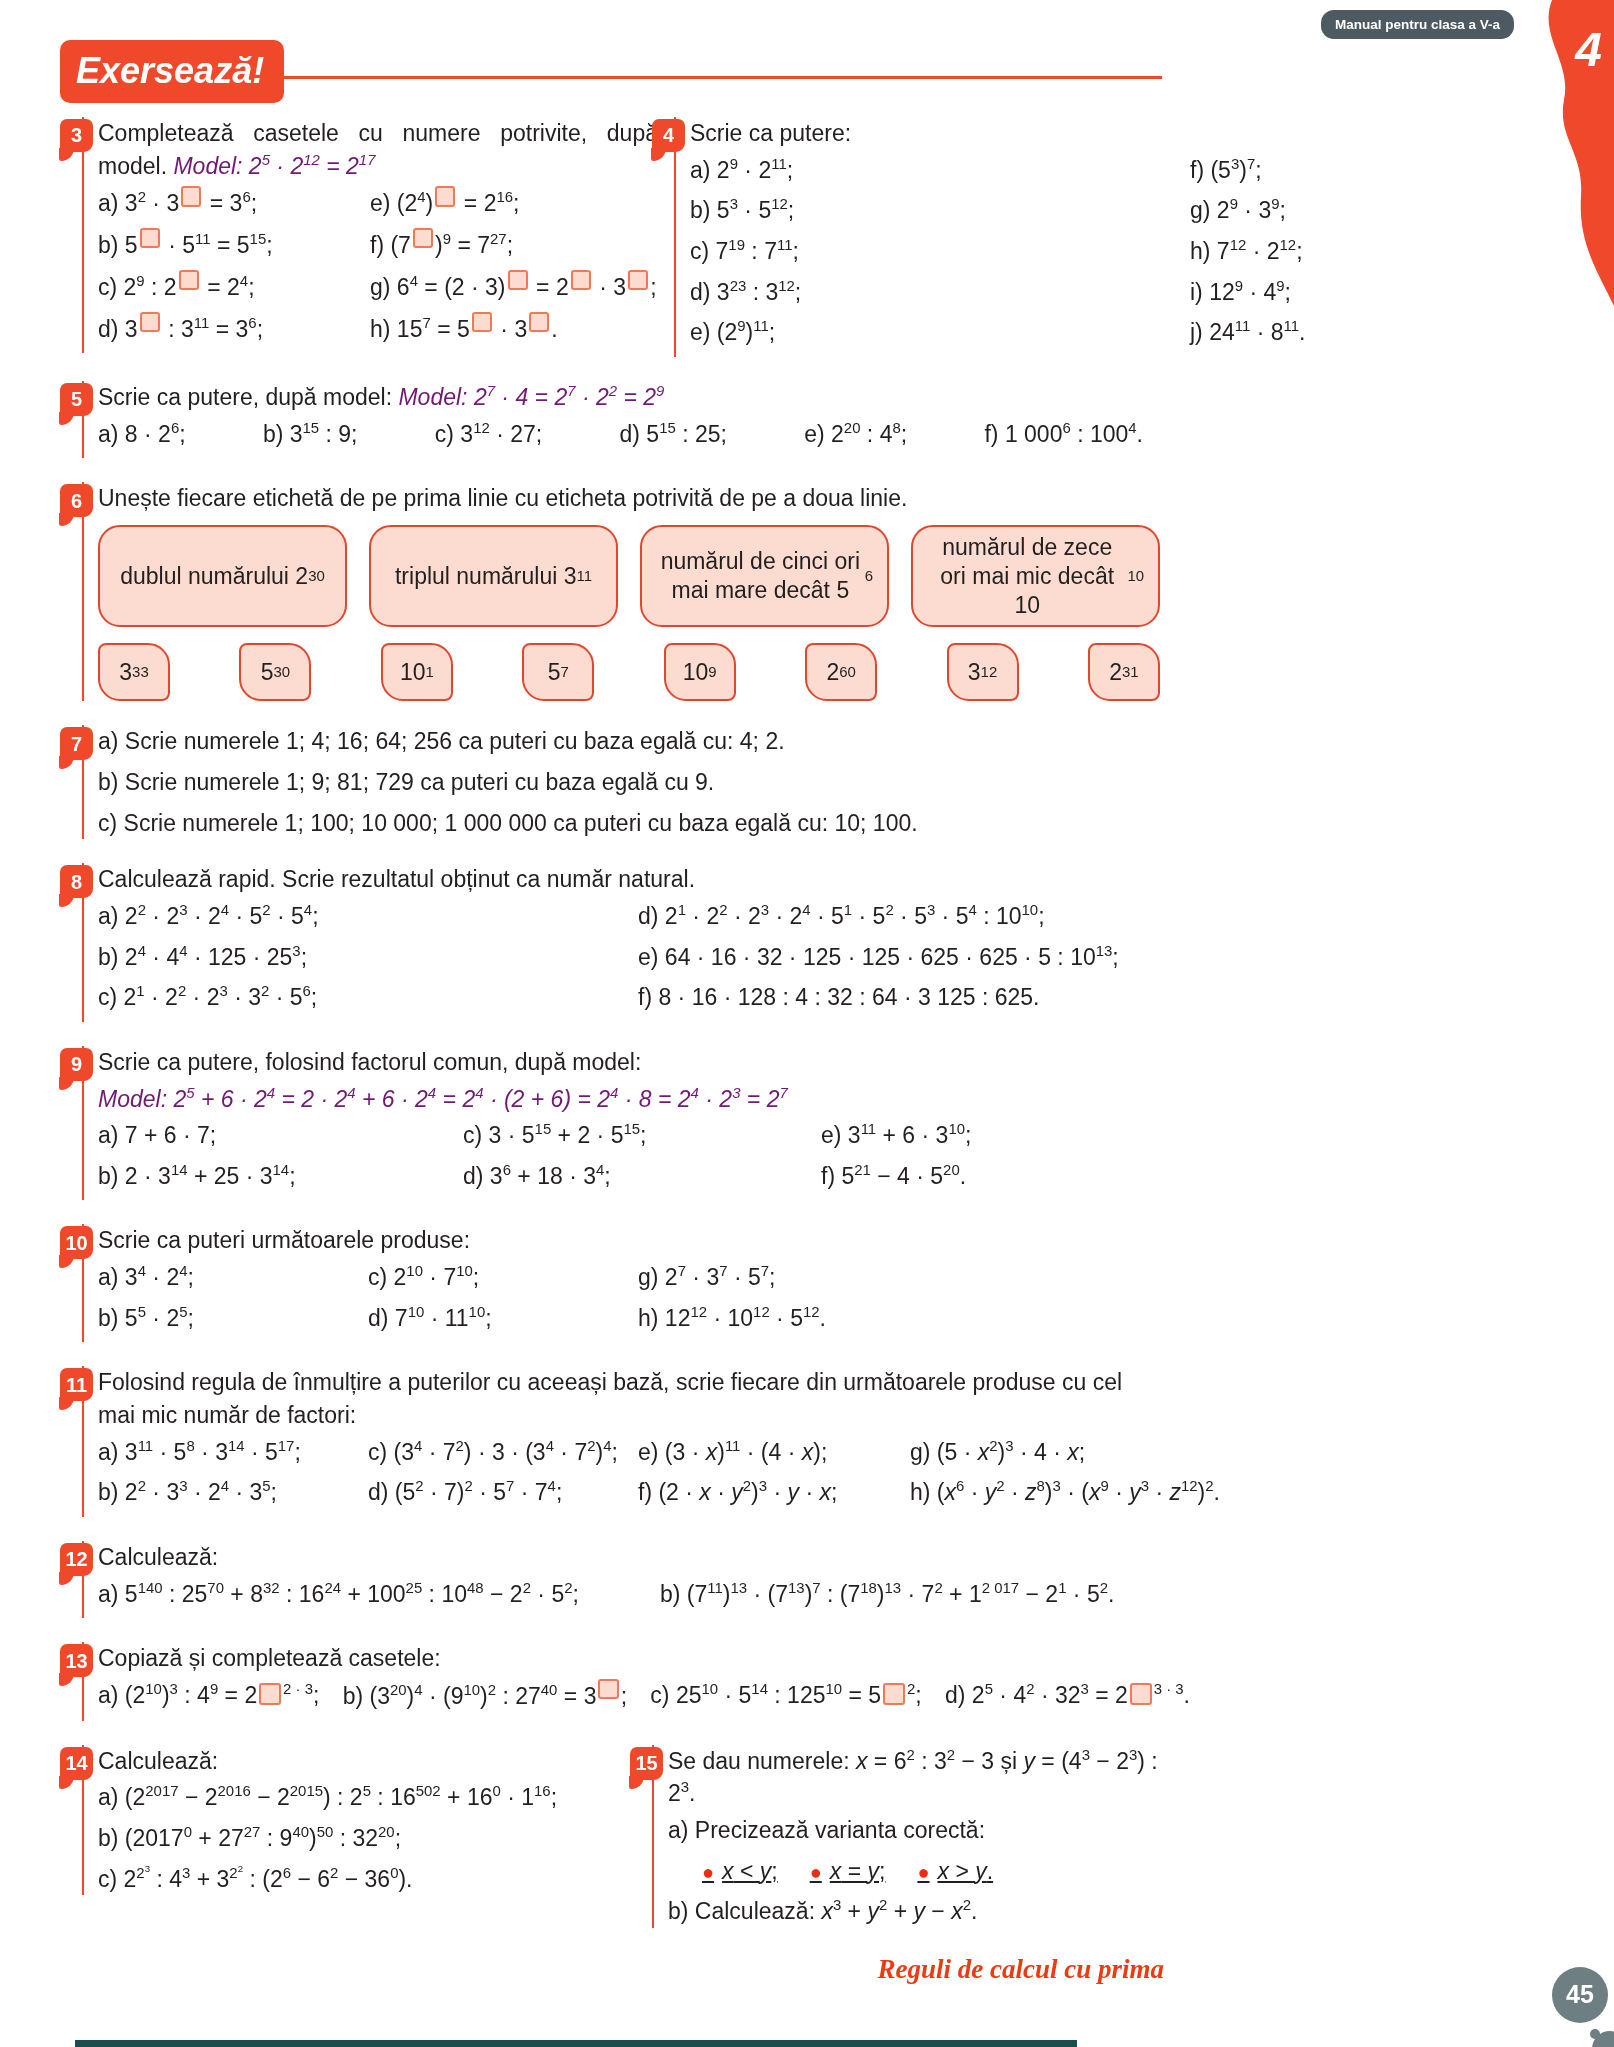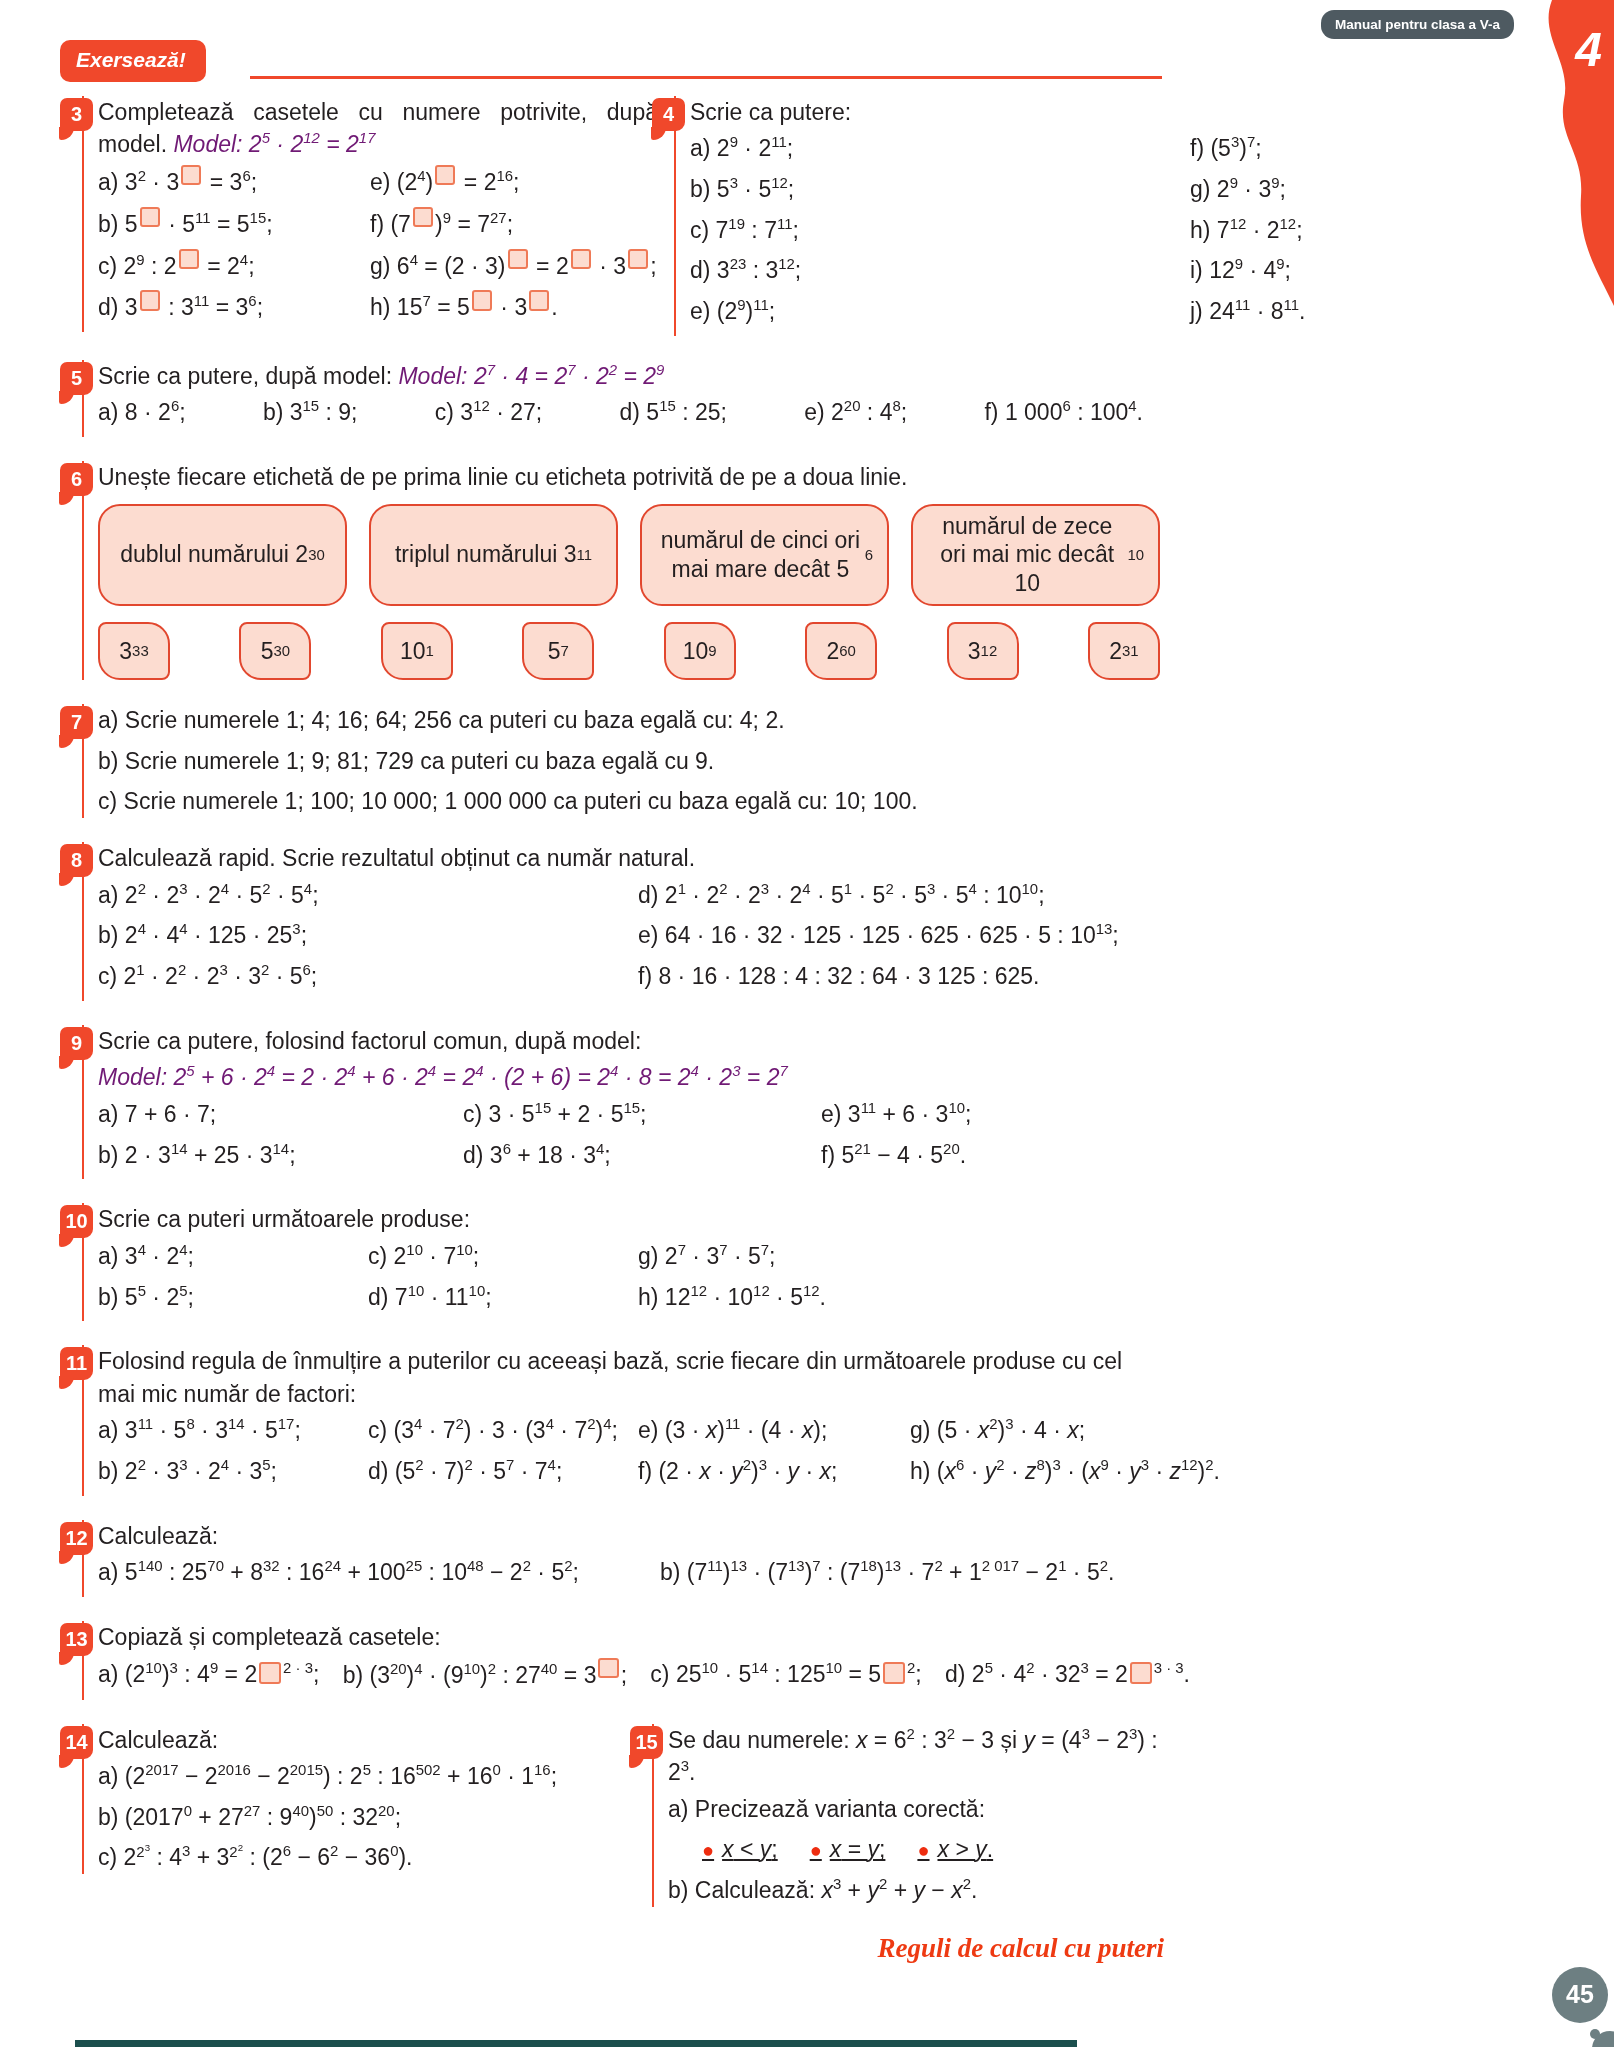--- a/index.html
+++ b/index.html
@@ -15,21 +15,21 @@
     background:#fcdcd0; border:2px solid #ef7a57; border-radius:3px;
     vertical-align:-0.08em; margin:0 2px;
   }
   sup .cbox { width:1.35em; height:1.35em; vertical-align:-0.25em; }
 
   .content { position:absolute; left:60px; top:40px; width:1104px; }
 
   
   .exerseaza {
     display:inline-block; background:#f0482b; color:#fff;
-    font-weight:bold; font-style:italic; font-size:21px;
+    font-weight:bold; font-style:italic; font-size:36px;
     padding:5px 20px 7px 16px; border-radius:10px; position:relative; z-index:2;
   }
   .header-rule { position:absolute; top:76px; left:250px; width:912px; height:3px; background:#f0482b; }
 
   .top-pill {
     position:absolute; top:10px; right:100px; background:#4e5a61; color:#fff;
     font-size:13.5px; font-weight:bold; padding:5px 14px; border-radius:13px; z-index:3;text-align:center;
   }
   .chapter-blob { position:absolute; top:0; right:0; width:84px; height:330px; z-index:1; }
   .chapter-num {
@@ -355,20 +355,20 @@
         <div class="opt-row">
           <span class="opt"><span class="bullet">●</span><span><i>x</i> &lt; <i>y</i>;</span></span>
           <span class="opt"><span class="bullet">●</span><span><i>x</i> = <i>y</i>;</span></span>
           <span class="opt"><span class="bullet">●</span><span><i>x</i> &gt; <i>y</i>.</span></span>
         </div>
         <div class="item">b) Calculează:  <i>x</i><sup>3</sup> + <i>y</i><sup>2</sup> + <i>y</i> − <i>x</i><sup>2</sup>.</div>
       </div>
     </div>
   </div>
 
-  <div class="footer-note">Reguli de calcul cu puteri</div>
+  <div class="footer-note">Reguli de calcul cu prima</div>
 </div>
 
 <div class="bottom-strip"></div>
 <div class="page-circle">45</div>
 <div class="dot dot1"></div>
 <div class="dot dot2"></div>
 <div class="dot dot3"></div>
 
 </body></html>

